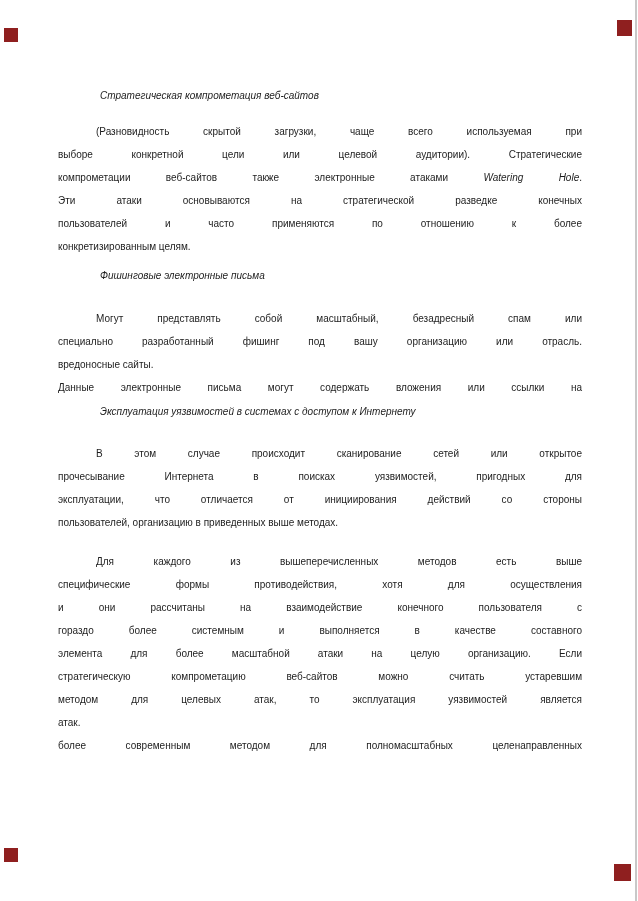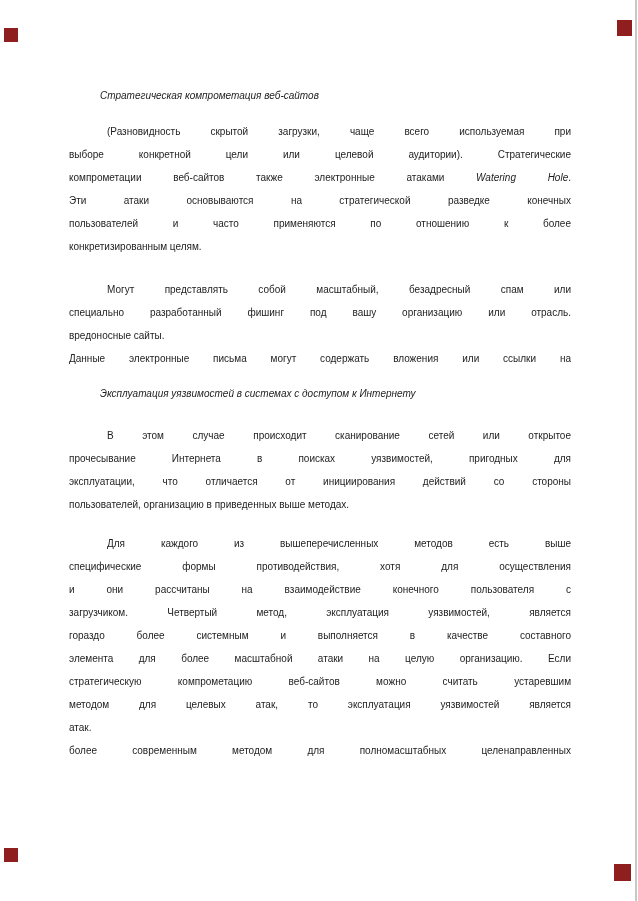--- a/index.html
+++ b/index.html
@@ -29,21 +29,21 @@
     top: 84px;
     width: 526px;
     font-size: 10px;
     line-height: 23px;
   }
   .section-heading {
     font-style: italic;
     margin: 0 0 0 43px;
     white-space: nowrap;
   }
-  .para { margin: 12px; }
+  .para { margin: 1px; }
   .line {
     text-align: justify;
     text-align-last: justify;
   }
   .line.first { text-indent: 38px; }
   .line.last  { text-align-last: left; }
 </style>
 </head>
 <body>
 
@@ -56,38 +56,38 @@
   <main class="content" id="content" style="color: rgb(29, 29, 29);">
       <div class="section-heading" style="margin-top: 0px;">Стратегическая компрометация веб-сайтов</div>
       <div class="para" style="margin-top: 13px;">
         <div class="line first"><span>(Разновидность скрытой загрузки, чаще всего используемая при</span></div>
         <div class="line"><span>выборе конкретной цели или целевой аудитории). Стратегические</span></div>
         <div class="line"><span>компрометации веб-сайтов также электронные атаками </span><i>Watering Hole</i><span>.</span></div>
         <div class="line"><span>Эти атаки основываются на стратегической разведке конечных</span></div>
         <div class="line"><span>пользователей и часто применяются по отношению к более</span></div>
         <div class="line last"><span>конкретизированным целям.</span></div>
       </div>
+      <div class="section-heading" style="margin-top: 6px;">Фишинговые электронные письма</div>
       <div class="para" style="margin-top: 20px;">
         <div class="line first"><span>Могут представлять собой масштабный, безадресный спам или</span></div>
         <div class="line"><span>специально разработанный фишинг под вашу организацию или отрасль.</span></div>
         <div class="line last"><span>вредоносные сайты.</span></div>
         <div class="line"><span>Данные электронные письма могут содержать вложения или ссылки на</span></div>
       </div>
       <div class="section-heading" style="">Эксплуатация уязвимостей в системах с доступом к Интернету</div>
       <div class="para" style="margin-top: 19px;">
         <div class="line first"><span>В этом случае происходит сканирование сетей или открытое</span></div>
         <div class="line"><span>прочесывание Интернета в поисках уязвимостей, пригодных для</span></div>
         <div class="line"><span>эксплуатации, что отличается от инициирования действий со стороны</span></div>
         <div class="line last"><span>пользователей, организацию в приведенных выше методах.</span></div>
       </div>
       <div class="para" style="margin-top: 16px;">
         <div class="line first"><span>Для каждого из вышеперечисленных методов есть выше</span></div>
         <div class="line"><span>специфические формы противодействия, хотя для осуществления</span></div>
         <div class="line"><span>и они рассчитаны на взаимодействие конечного пользователя с</span></div>
-        <div class="line"><span>загрузчиком. Четвертый метод, эксплуатация уязвимостей, является</span></div>
         <div class="line"><span>гораздо более системным и выполняется в качестве составного</span></div>
         <div class="line"><span>элемента для более масштабной атаки на целую организацию. Если</span></div>
         <div class="line"><span>стратегическую компрометацию веб-сайтов можно считать устаревшим</span></div>
         <div class="line"><span>методом для целевых атак, то эксплуатация уязвимостей является</span></div>
         <div class="line last"><span>атак.</span></div>
         <div class="line"><span>более современным методом для полномасштабных целенаправленных</span></div>
       </div>
     </main>
 </div>
 

